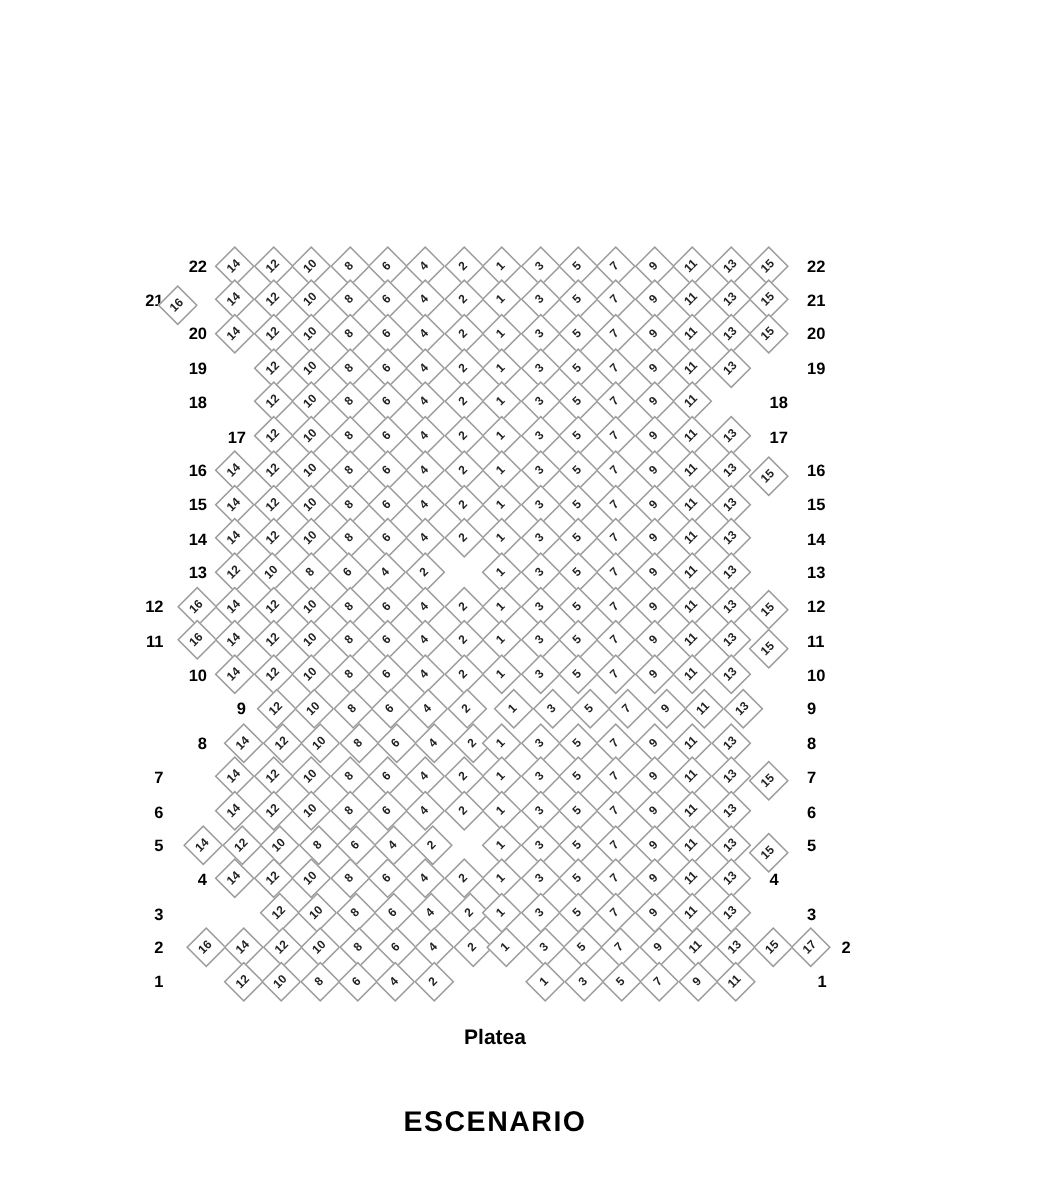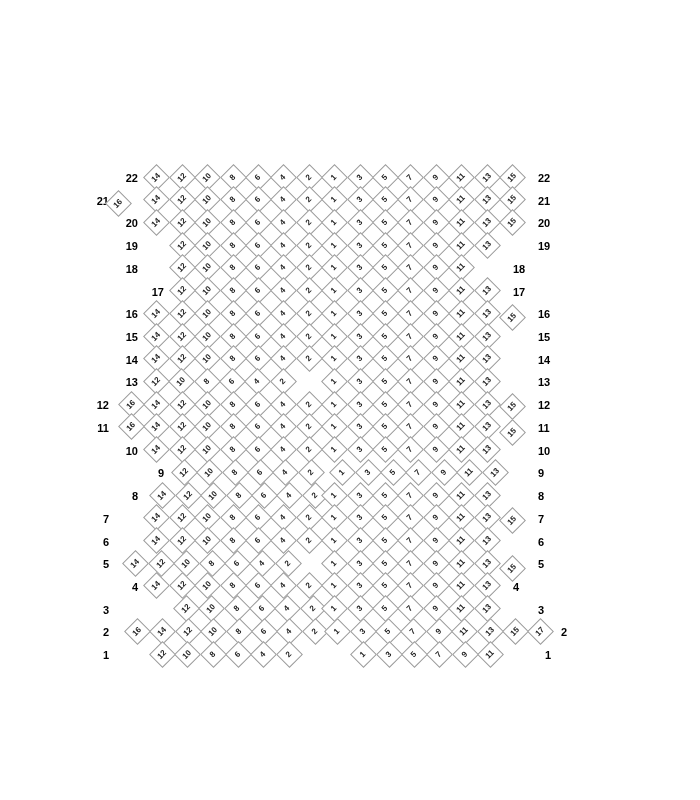--- a/index.html
+++ b/index.html
@@ -1030,13 +1030,15 @@
       <div class="seat" style="left: 430.4px; top: 644.62px; border-color: rgb(155, 155, 155);">
         <span style="color: rgb(34, 34, 34);">7</span>
       </div>
       <div class="seat" style="left: 455.8px; top: 644.62px; border-color: rgb(155, 155, 155);">
         <span style="color: rgb(34, 34, 34);">9</span>
       </div>
       <div class="seat" style="left: 481.2px; top: 644.62px; border-color: rgb(155, 155, 155);">
         <span style="color: rgb(34, 34, 34);">11</span>
       </div>
     </div>
+  <div id="platea-label" class="section-label">Platea</div>
+  <div id="escenario-label" class="section-label">ESCENARIO</div>
 </div>
 
 </body></html>

